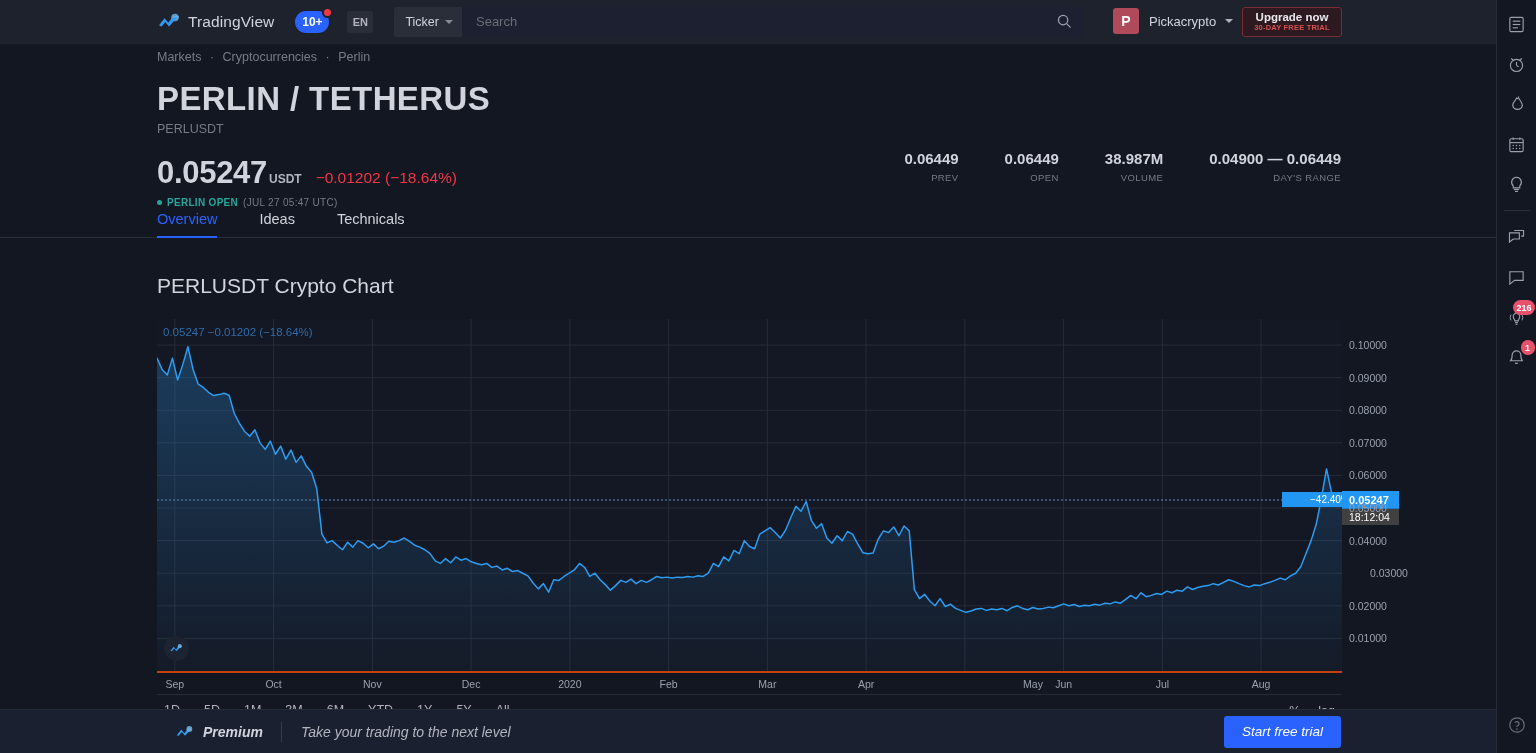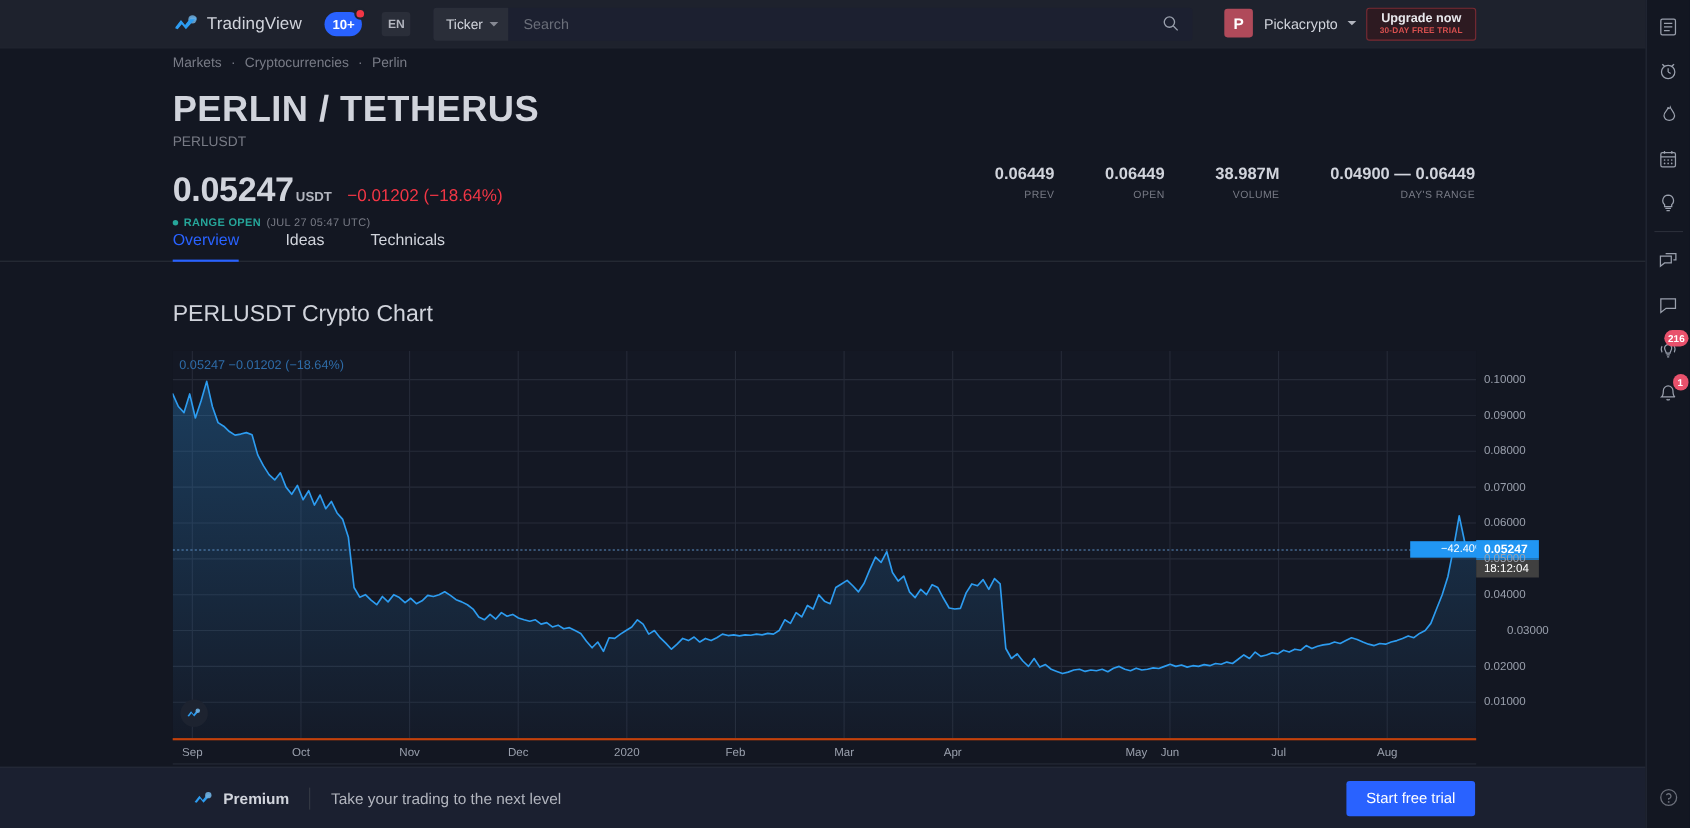--- a/index.html
+++ b/index.html
@@ -161,23 +161,23 @@
   .time-axis { position: absolute; left: 157px; top: 432px; width: 1185px; height: 22px; border-top: 2px solid #c2410c; }
   .ta-label { position: absolute; top: 5px; font-size: 10.5px; color: #9aa0ad; transform: translateX(-50%); }
 
   .ranges { position: absolute; left: 157px; top: 455px; width: 1185px; height: 30px; border-top: 1px solid #262b38; display: flex; align-items: center; }
   .rb { font-size: 12.5px; color: #b2b5be; margin-right: 10px; padding: 3px 7px; border-radius: 3px; cursor: pointer; }
   .scale-opts { position: absolute; right: 0; top: 6px; display: flex; gap: 4px; }
   .scale-opts .rb { margin-right: 0; }
 
   
   .premium {
-    position: absolute; left: 0; bottom: 0; width: 1496px; height: 56px;
+    position: absolute; left: 0; bottom: 0; width: 1496px; height: 44px;
     background: #1b2030; border-top: 1px solid #262b38;
-    display: flex; align-items: center;
+    display: flex; align-items: center; font-style: italic;
   }
   .pm-logo { margin-left: 175px; display: flex; align-items: center; }
   .pm-label { font-size: 14px; color: #d1d4dc; font-weight: 700; margin-left: 8px; }
   .pm-div { width: 1px; height: 20px; background: #363a45; margin-left: 18px; }
   .pm-text { font-size: 14px; color: #b2b5be; margin-left: 19px; }
   .pm-btn {
     position: absolute; right: 155px; height: 32px; padding: 0 18px; border-radius: 3px;
     background: #2962ff; color: #fff; font-size: 13.5px;
     display: flex; align-items: center; cursor: pointer;
   }
@@ -262,21 +262,21 @@
     <div class="sym-sub">PERLUSDT</div>
 
     <div class="priceline">
       <span class="price">0.05247</span>
       <span class="price-cur">USDT</span>
       <span class="price-chg">−0.01202 (−18.64%)</span>
     </div>
 
     <div class="mkt">
       <span class="gdot"></span>
-      <span class="open">RANGE OPEN</span>
+      <span class="open">PERLIN OPEN</span>
       <span class="time">(JUL 27 05:47 UTC)</span>
     </div>
 
 
     <div class="stats">
       <div class="stat">
         <div class="v">0.06449</div>
         <div class="k">PREV</div>
       </div>
       <div class="stat">

